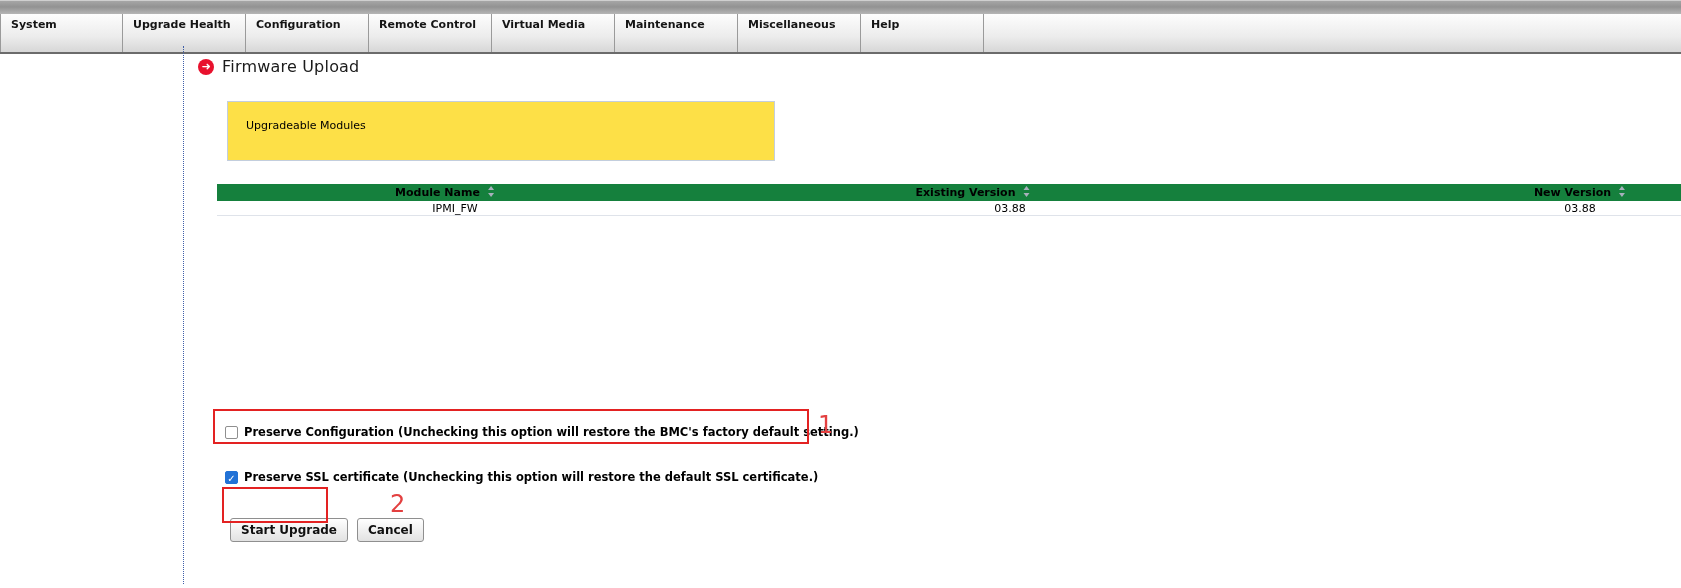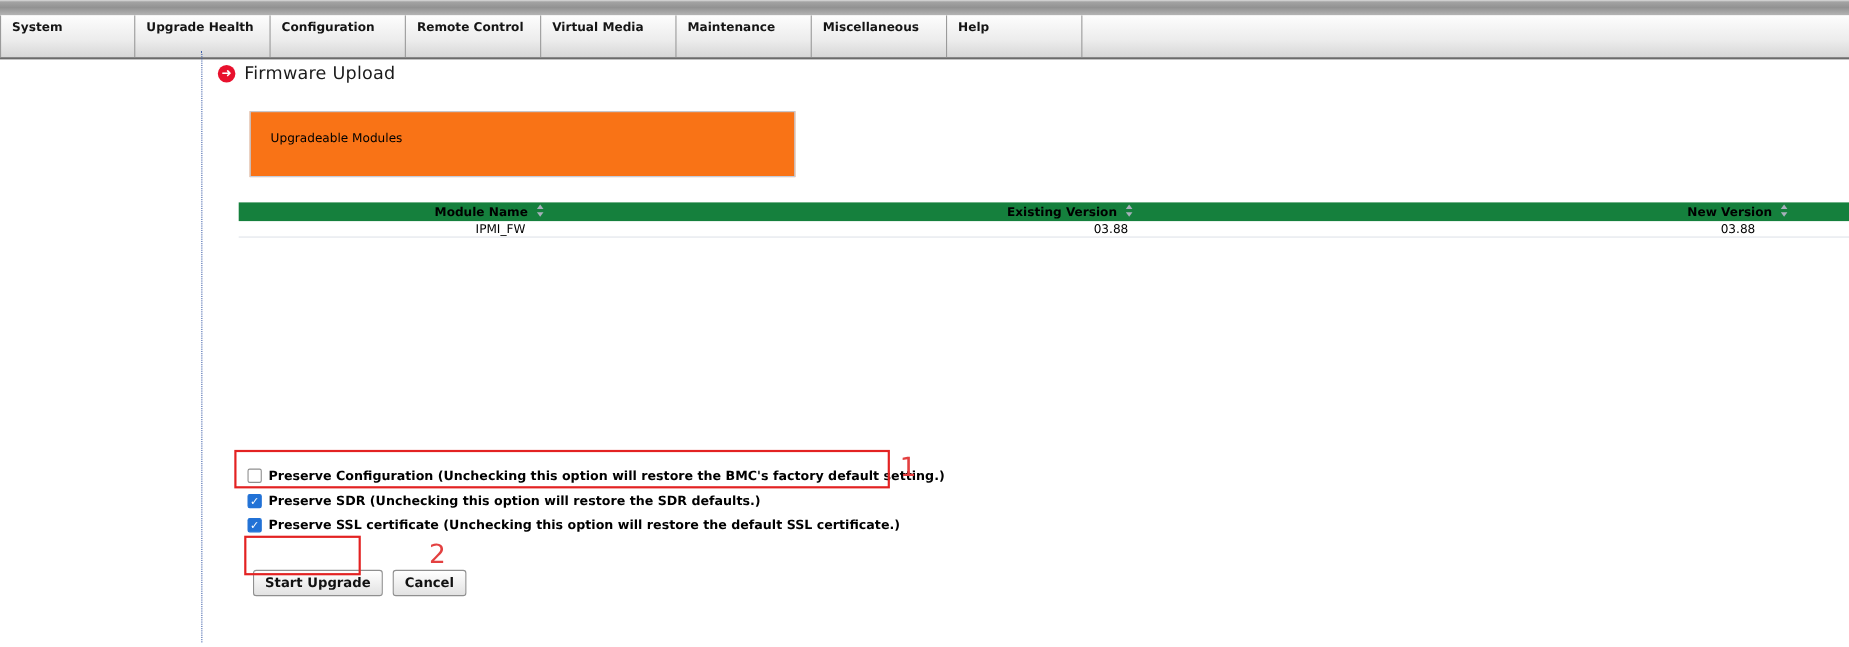--- a/index.html
+++ b/index.html
@@ -22,22 +22,22 @@
   .vline { position:absolute; left:183px; top:46px; bottom:4px; width:0;
            border-left:1px dotted #3f5fa9; }
 
   
   .title-row { position:absolute; left:198px; top:57px; display:flex; align-items:center; gap:8px; }
   .title-icon { width:16px; height:16px; border-radius:50%; background:#e8112d;
                 color:#fff; font-size:11px; line-height:16px; text-align:center; flex:0 0 auto; }
   .page-title { font-size:16px; color:#1b1b1b; letter-spacing:.2px; }
 
   
-  .panel { position:absolute; left:227px; top:101px; width:496px; height:60px;
-           background:#f97316; border:1px solid #c3cedd; }
+  .panel { position:absolute; left:227px; top:101px; width:548px; height:60px;
+           background:#fde047; border:1px solid #c3cedd; }
   .panel-label { position:absolute; left:18px; top:17px; font-size:11px; color:#000; }
 
   
   .fwtable { position:absolute; left:217px; top:184px; right:0; }
   .thead { position:relative; height:17px; background:#15803d; }
   .th { position:absolute; top:2px; transform:translateX(-50%); white-space:nowrap;
         font-size:11px; font-weight:bold; color:#000; cursor:pointer; }
   .sort { display:inline-block; width:7px; height:11px; position:relative;
           margin-left:8px; vertical-align:-1px; }
   .sort::before { content:""; position:absolute; top:0; left:0;
@@ -112,24 +112,20 @@
       <span class="td" style="left:228px;margin-left:10px;">IPMI_FW</span>
       <span class="td" style="left:793px;">03.88</span>
       <span class="td" style="left:1363px;">03.88</span>
     </div>
   </div>
 
   <div class="opt-row" style="top:425px;">
     <span class="cb"></span>
     <span class="opt-label">Preserve Configuration (Unchecking this option will restore the BMC's factory default setting.)</span>
   </div>
-  <div class="opt-row" style="top:448px;">
-    <span class="cb checked"></span>
-    <span class="opt-label">Preserve SDR (Unchecking this option will restore the SDR defaults.)</span>
-  </div>
   <div class="opt-row" style="top:470px;">
     <span class="cb checked"></span>
     <span class="opt-label">Preserve SSL certificate (Unchecking this option will restore the default SSL certificate.)</span>
   </div>
 
   <div class="btn-row">
     <button class="btn">Start Upgrade</button>
     <button class="btn">Cancel</button>
   </div>
 

